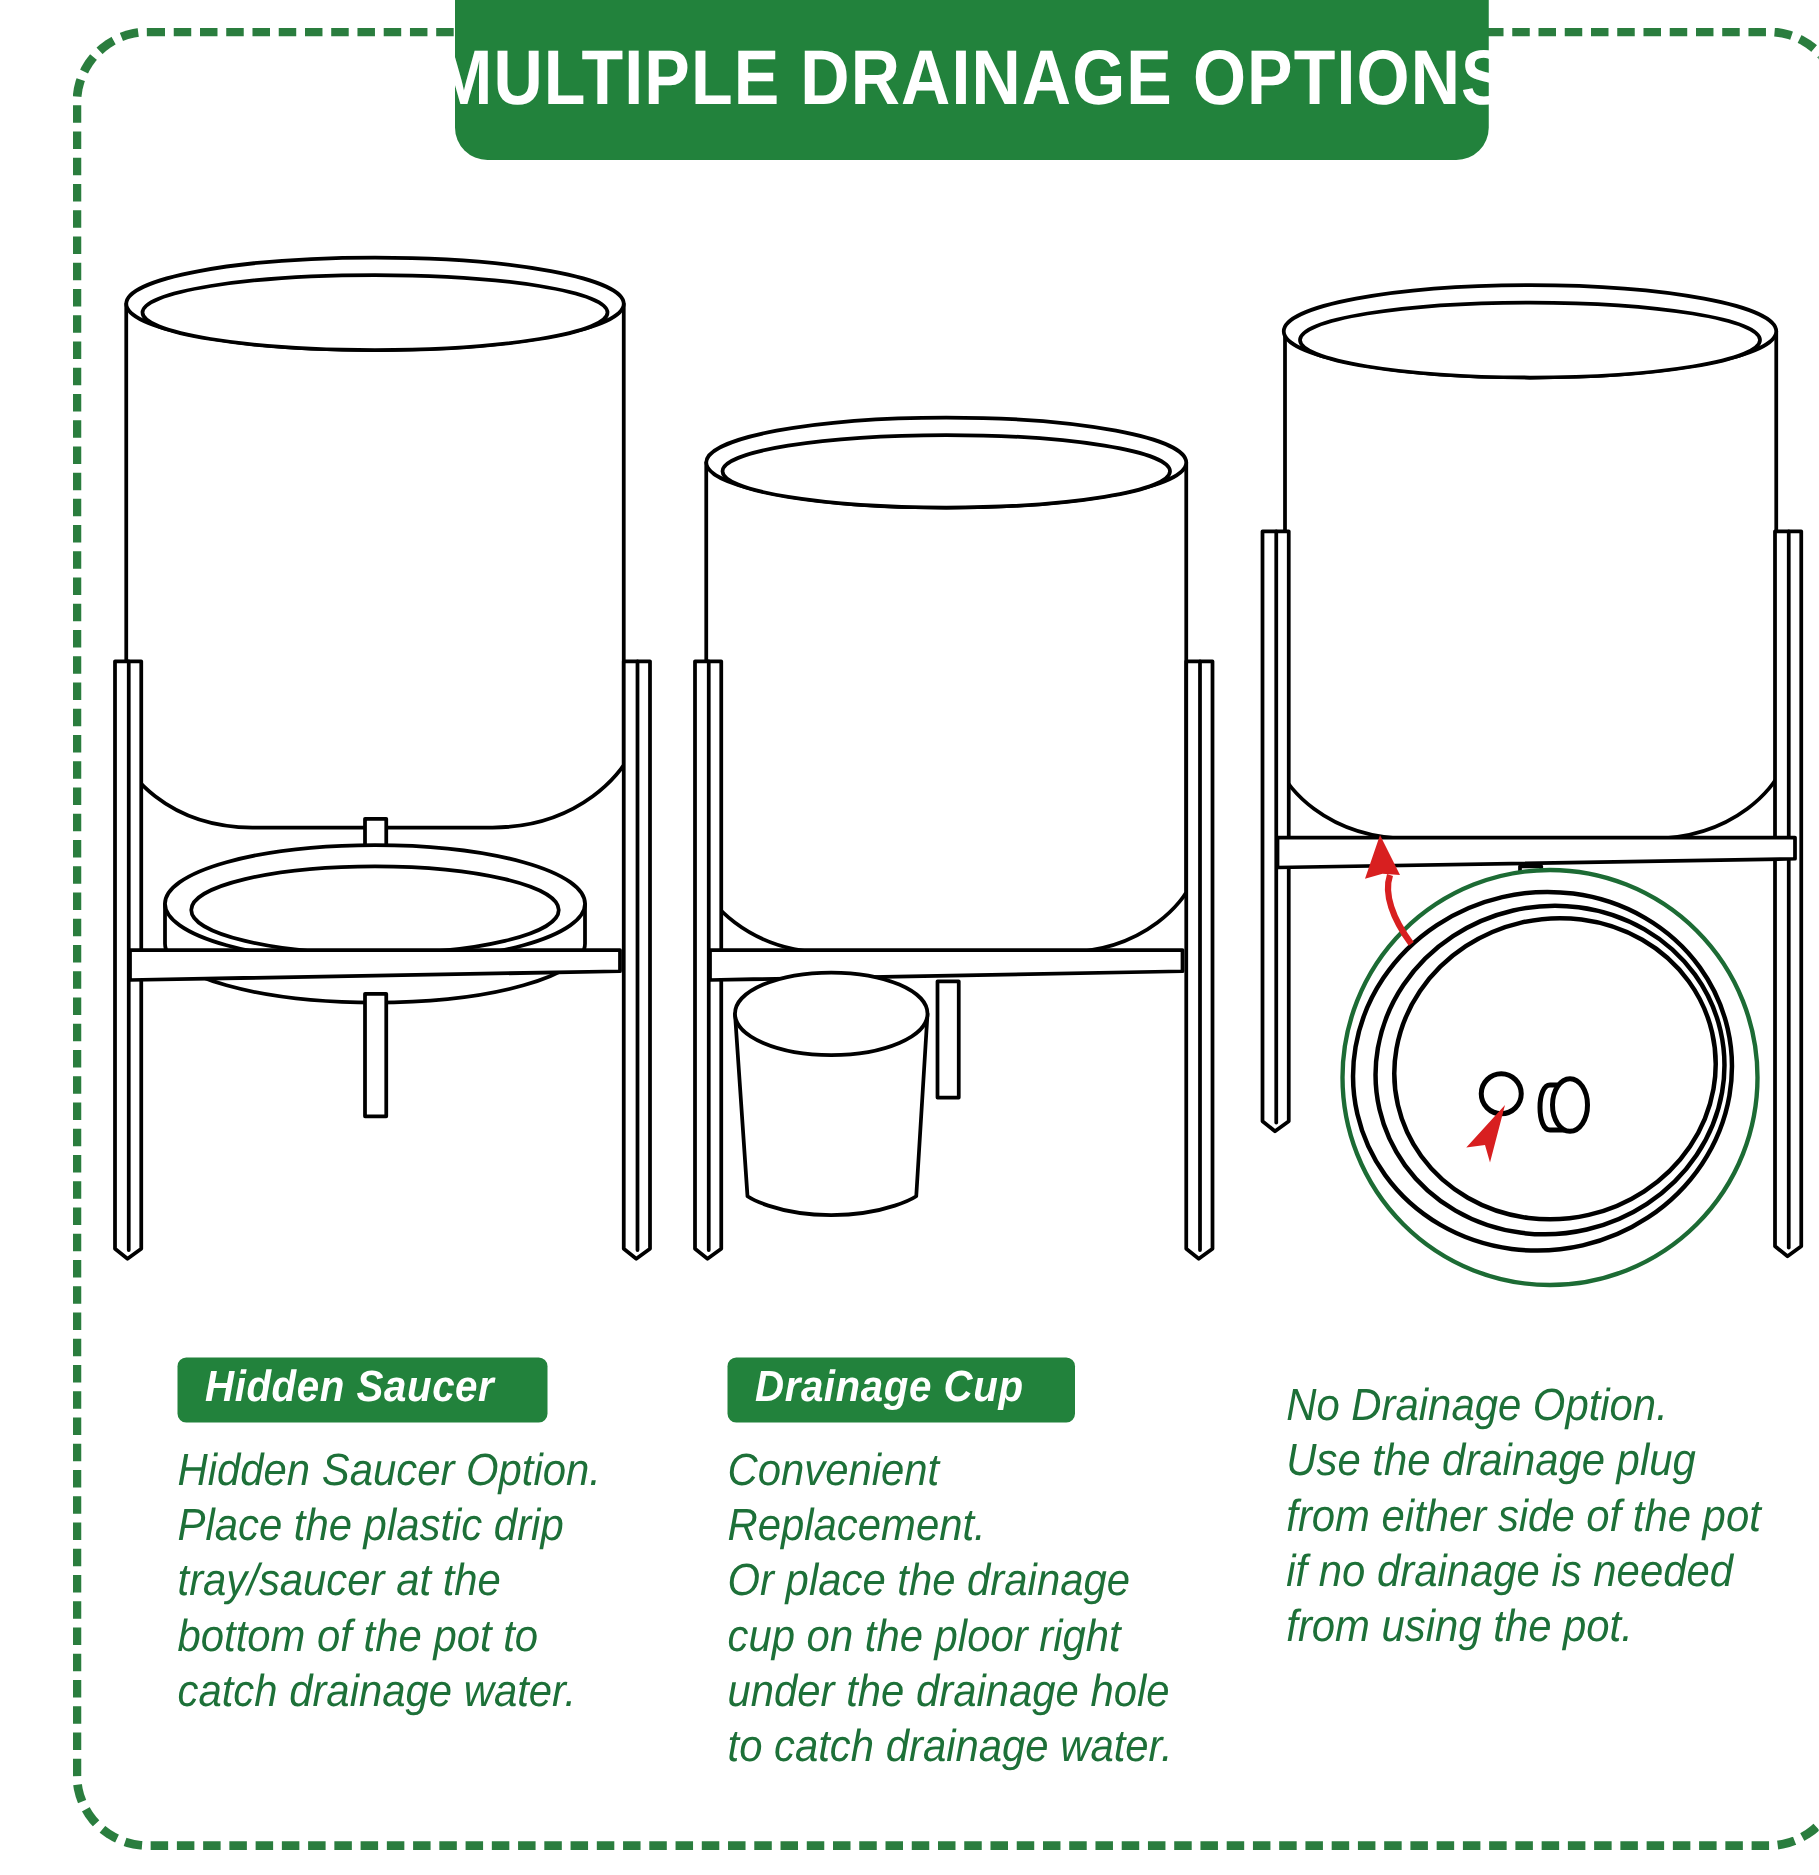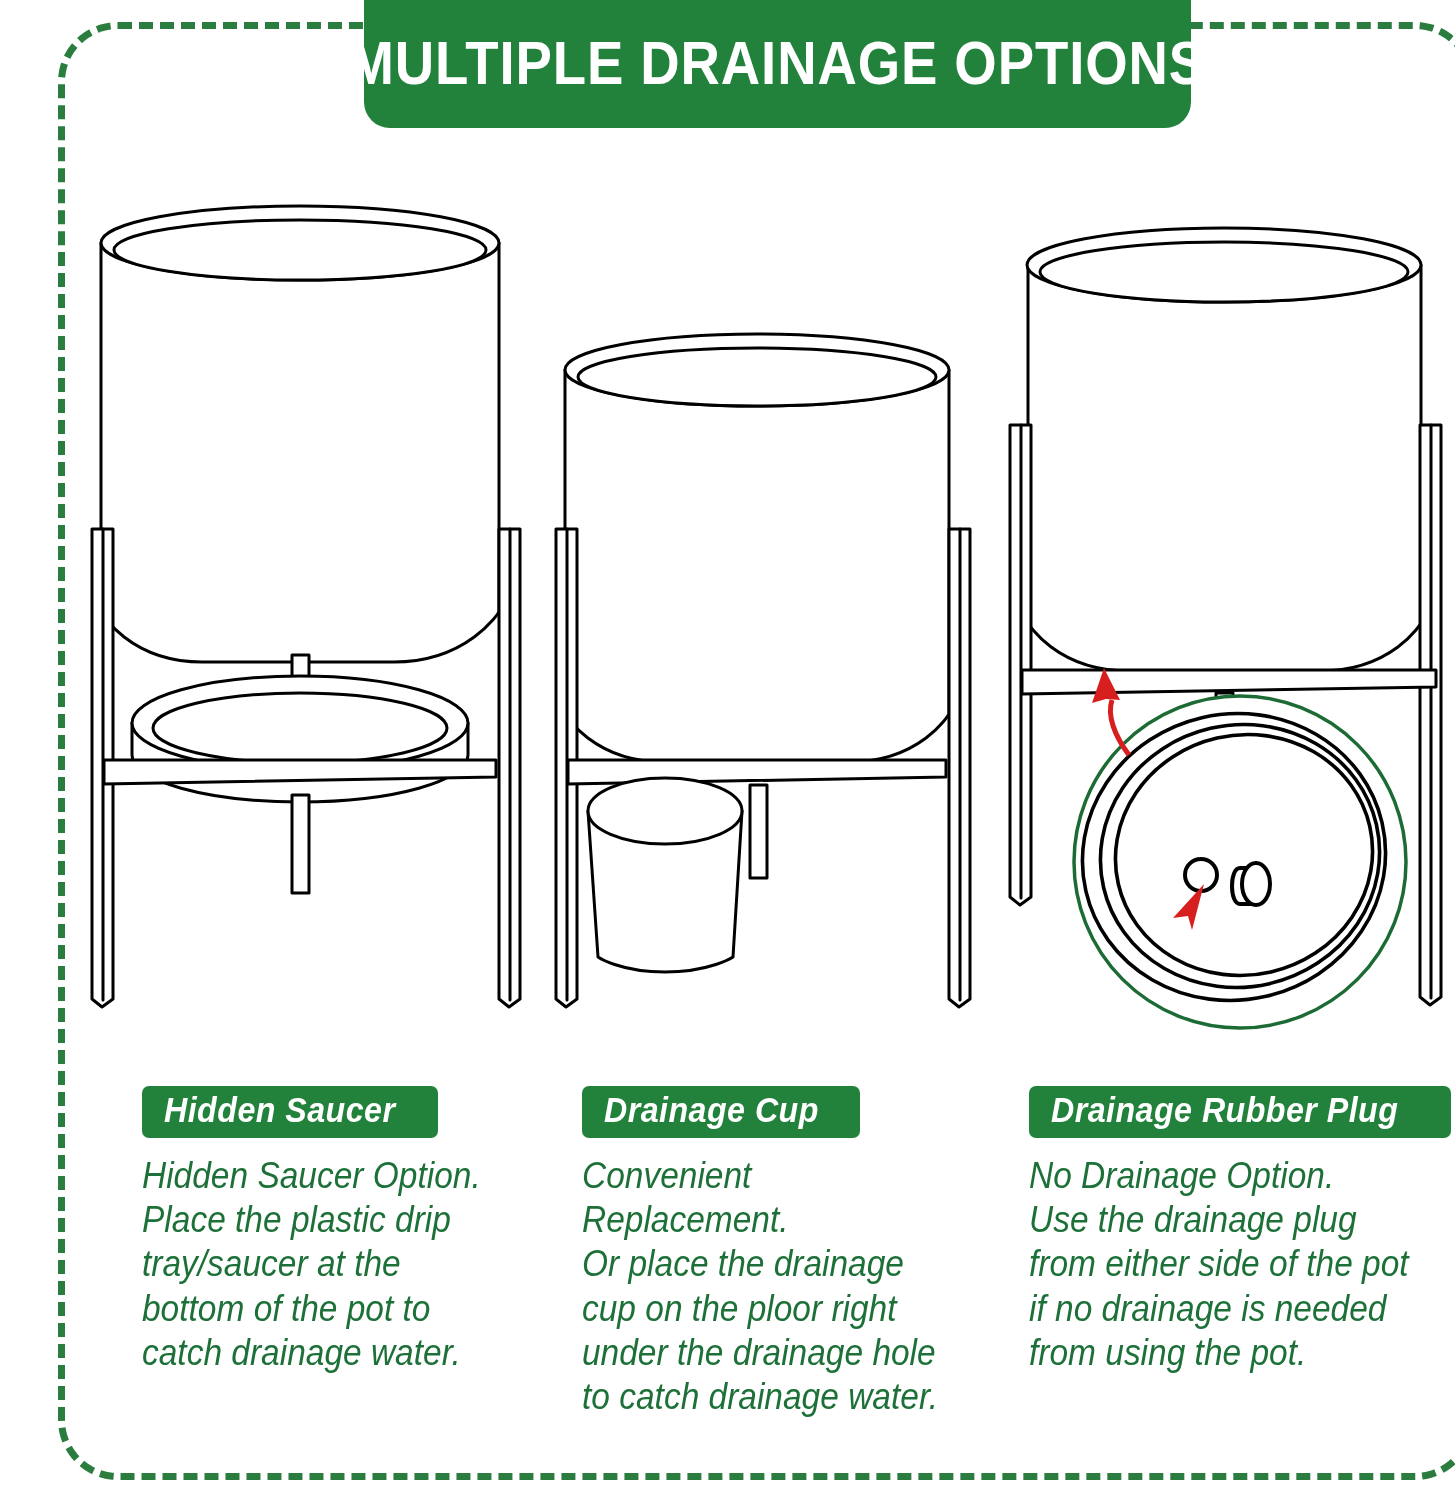--- a/index.html
+++ b/index.html
@@ -214,23 +214,20 @@
         <span class="badge-label">Hidden Saucer</span>
       </div>
       <div class="body-text">Hidden Saucer Option.
 Place the plastic drip
 tray/saucer at the
 bottom of the pot to
 catch drainage water.</div>
     </div>
 
     <div class="col col-3">
-      <div class="badge">
-        <span class="badge-label">Drainage Rubber Plug</span>
-      </div>
       <div class="body-text">No Drainage Option.
 Use the drainage plug
 from either side of the pot
 if no drainage is needed
 from using the pot.</div>
     </div>
 
   </div>
 </div>
 

